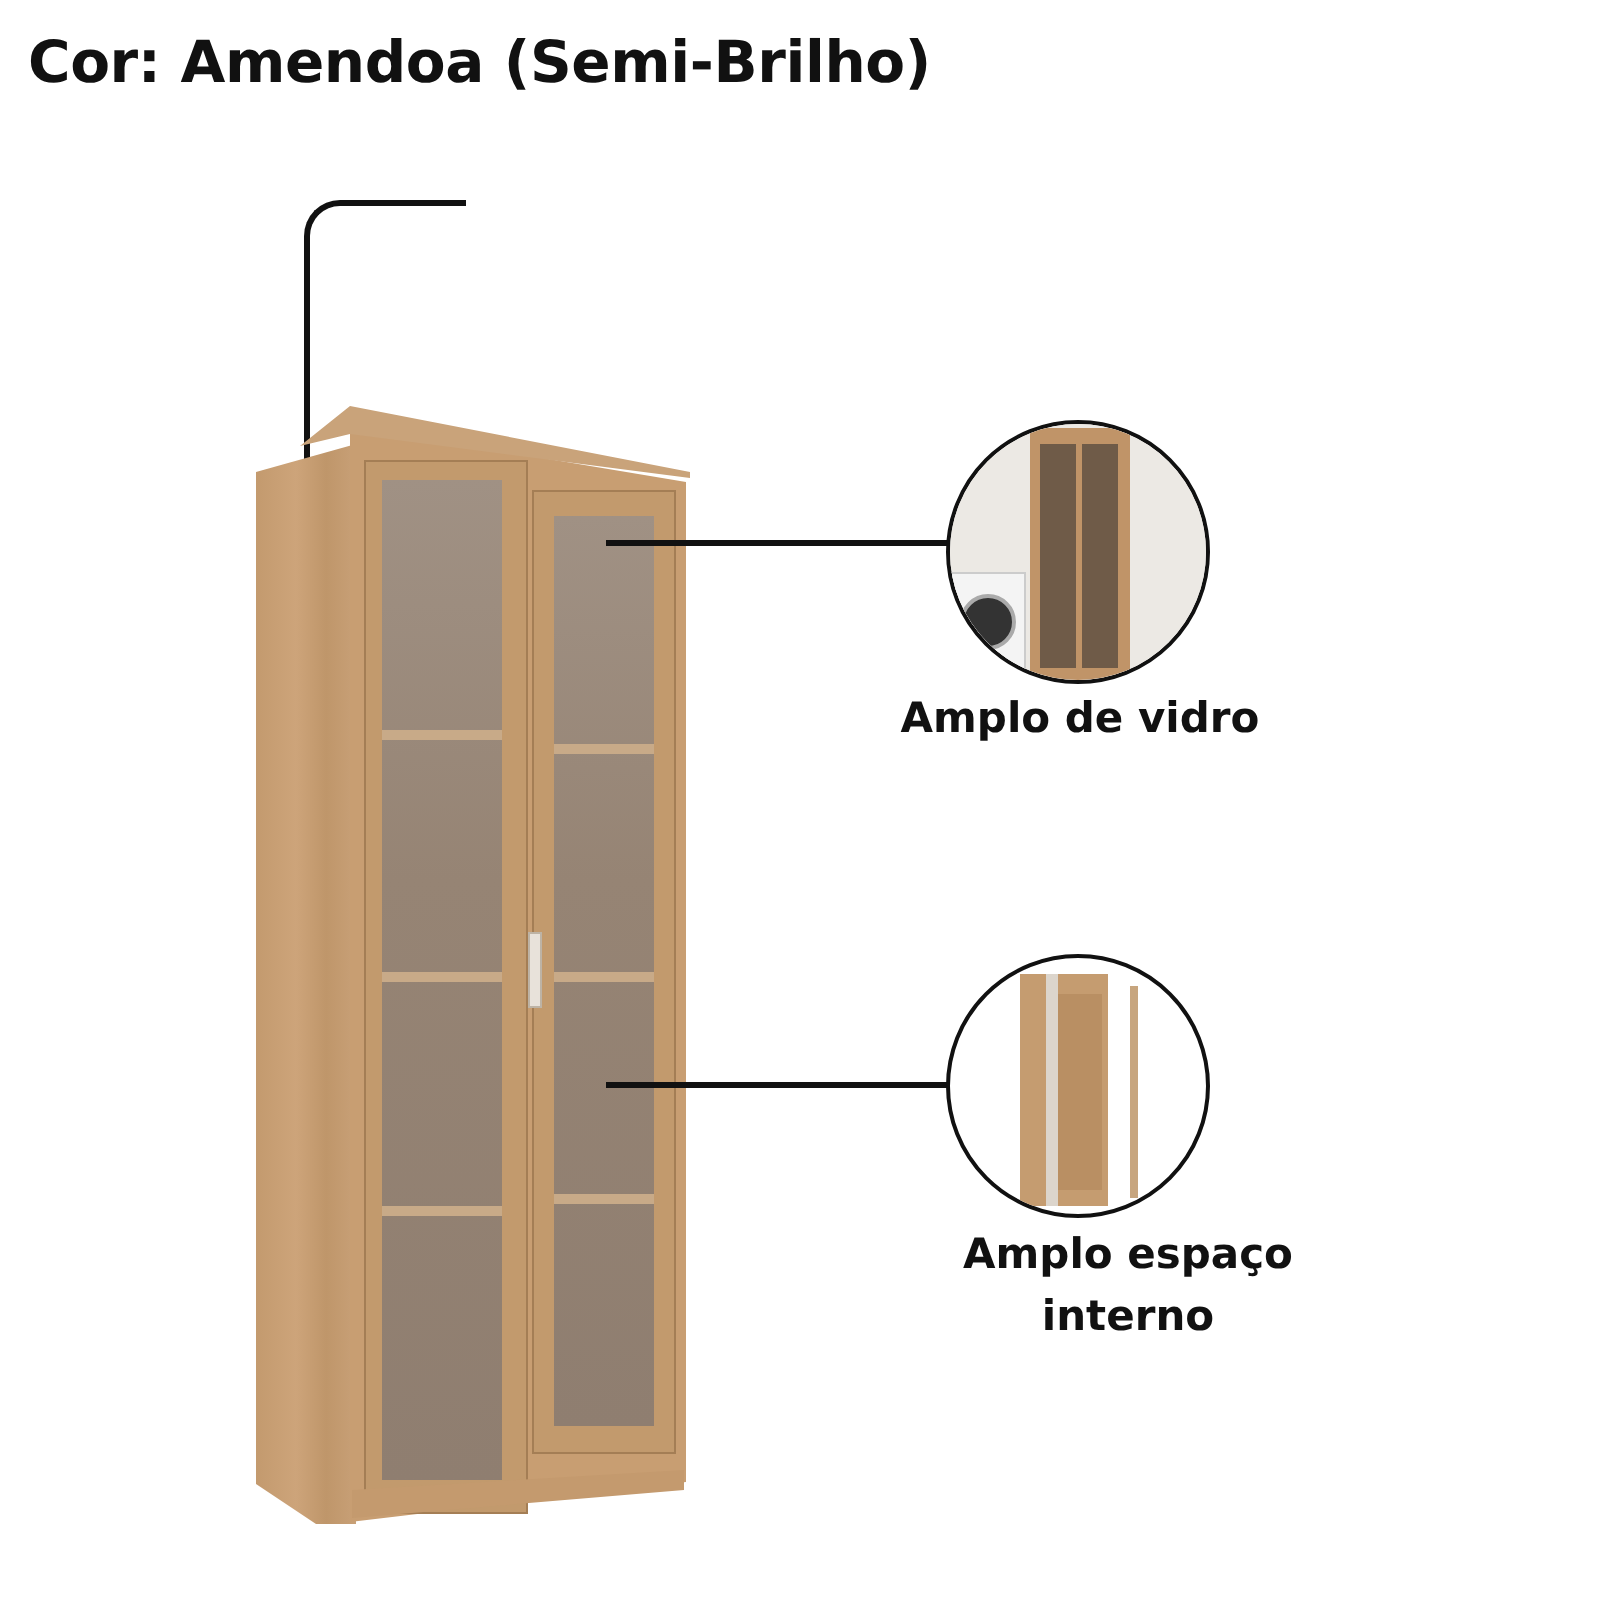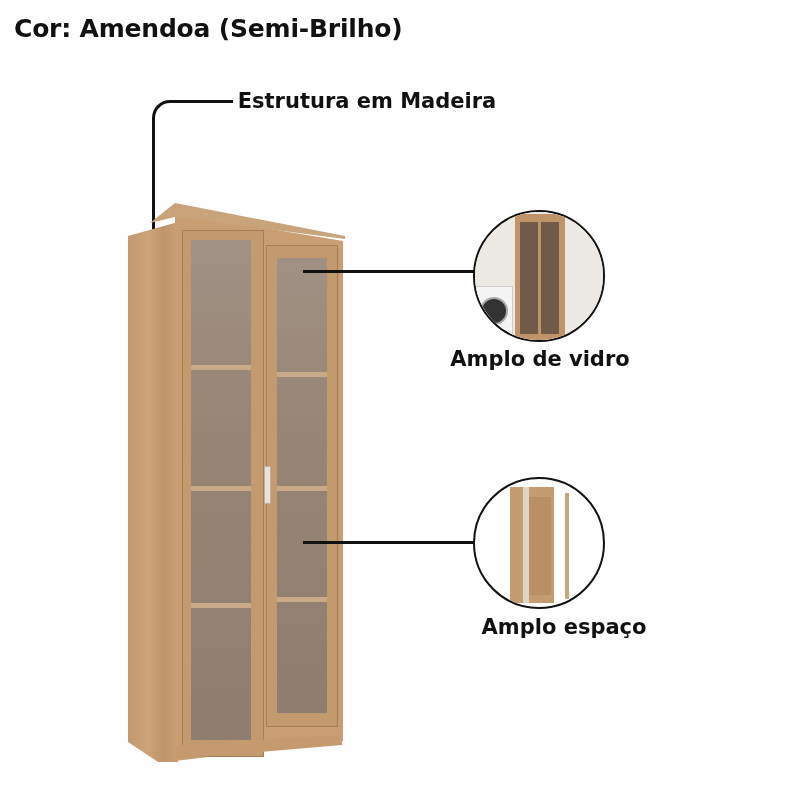--- a/index.html
+++ b/index.html
@@ -1,17 +1,17 @@
 <!DOCTYPE html>
 <html><head>
 <meta charset="utf-8">
 <style>
   html,body{margin:0;padding:0;background:#ffffff;}
   body{width:800px;height:800px;position:relative;overflow:hidden;font-family:"DejaVu Sans","Liberation Sans",sans-serif;color:#111;}
-  .title{position:absolute;left:14px;top:14px;font-size:25px;font-weight:bold;letter-spacing:-0.2px;white-space:nowrap;}
+  .title{position:absolute;left:14px;top:14px;font-size:29px;font-weight:bold;letter-spacing:-0.2px;white-space:nowrap;}
   .label{position:absolute;font-weight:bold;font-size:21px;text-align:center;white-space:nowrap;line-height:31px;}
   .line{position:absolute;background:#111;}
   .circle{position:absolute;border:2px solid #111;border-radius:50%;overflow:hidden;background:#f3f1ee;}
   
   .cab{position:absolute;}
   .side{position:absolute;left:128px;top:222px;width:50px;height:540px;background:linear-gradient(90deg,#c39a6e,#cda47a 40%,#bf966a 70%,#c8a077);clip-path:polygon(0 14px,50px 0,50px 540px,30px 540px,0 520px);}
   .topcap{position:absolute;left:150px;top:203px;width:195px;height:36px;background:#c9a37a;clip-path:polygon(25px 0,195px 33px,195px 36px,25px 14px,0 20px);}
   .front{position:absolute;left:175px;top:213px;width:168px;height:548px;background:#c89e72;clip-path:polygon(0 0,168px 28px,168px 528px,0 548px);}
   .door{position:absolute;background:#c29a6d;border:1px solid #a47e55;}
   .glass{position:absolute;background:linear-gradient(180deg,#a09184,#968474 40%,#8f7e70);}
@@ -20,21 +20,20 @@
   
   .mini-cab{position:absolute;background:#c09468;}
   .mini-glass{position:absolute;background:#6f5b48;}
 </style>
 </head>
 <body>
 
 <div class="title">Cor: Amendoa (Semi-Brilho)</div>
 
 <div class="label" style="left:222px;top:86px;width:290px;">
-  <div>Estrutura em Madeira</div>
 </div>
 <div style="position:absolute;left:152px;top:100px;width:78px;height:138px;border-top:3px solid #111;border-left:3px solid #111;border-top-left-radius:18px;"></div>
 
 <div class="cab">
   <div class="side"></div>
   <div class="front"></div>
   <div class="topcap"></div>
 
   <div class="door" style="left:182px;top:230px;width:80px;height:525px;"></div>
   <div class="glass" style="left:191px;top:240px;width:60px;height:500px;"></div>
@@ -67,13 +66,14 @@
 
 <div class="line" style="left:303px;top:541px;width:172px;height:3px;"></div>
 <div class="circle" style="left:473px;top:477px;width:128px;height:128px;background:#fff;">
   <div class="mini-cab" style="left:35px;top:8px;width:44px;height:116px;background:#c59c70;"></div>
   <div style="position:absolute;left:48px;top:18px;width:28px;height:98px;background:#b98f63;"></div>
   <div style="position:absolute;left:48px;top:8px;width:6px;height:116px;background:#dcd5cc;"></div>
   <div style="position:absolute;left:90px;top:14px;width:4px;height:106px;background:#c7a57e;"></div>
 </div>
 <div class="label" style="left:454px;top:612px;width:220px;">
   <div>Amplo espaço</div>
+  <div>interno</div>
 </div>
 
 </body></html>

